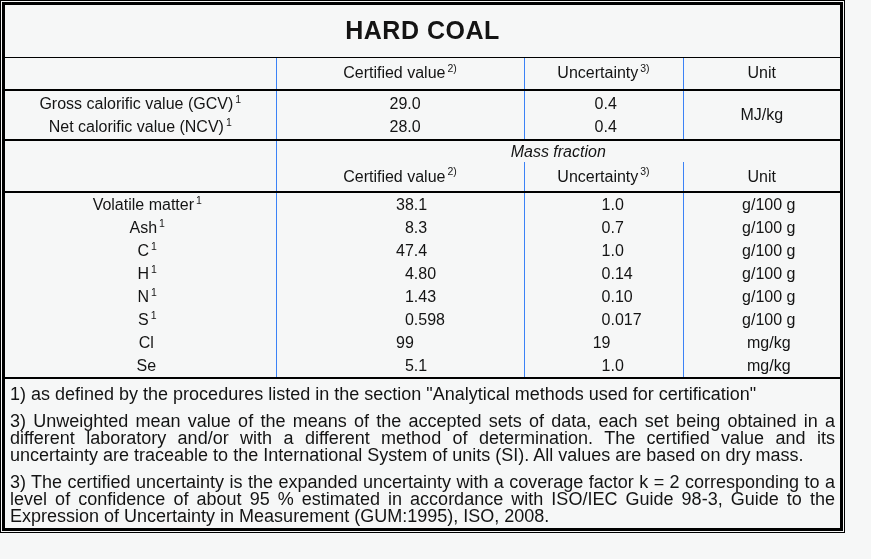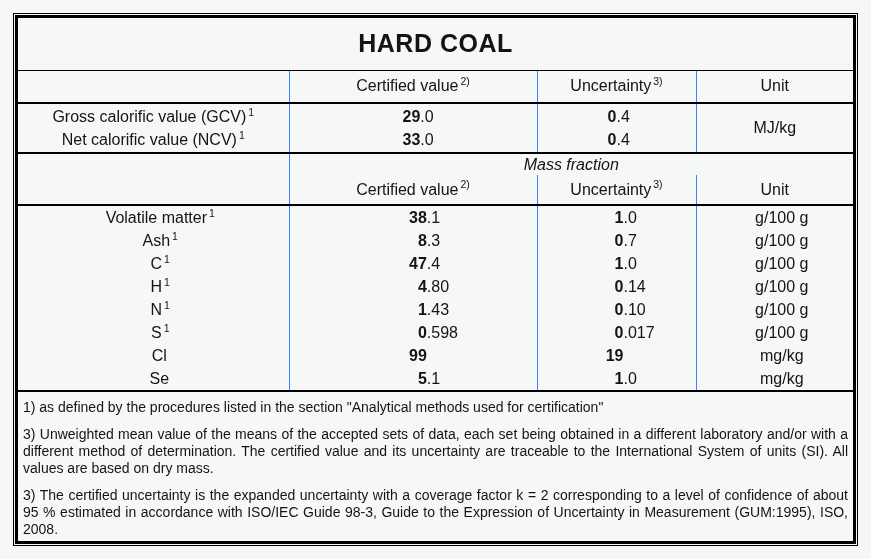--- a/index.html
+++ b/index.html
@@ -5,21 +5,20 @@
   * { box-sizing: border-box; }
   html, body { margin: 0; padding: 0; }
   body {
     width: 871px; height: 559px;
     background: #f6f7f7;
     font-family: "Liberation Sans", "DejaVu Sans", sans-serif;
     color: #141414;
     overflow: hidden;
   }
   .frame-outer {
-    margin: 13px;
     width: 845px; height: 533px;
     border: 1px solid #000;
     padding: 1px;
     background: #f6f7f7;
   }
   .frame-inner {
     width: 100%; height: 100%;
     border: 3px solid #000;
   }
   table.cert {
@@ -51,30 +50,30 @@
   tr.analyte-row td { line-height: 23px; padding-top: 0; padding-bottom: 0; padding-left: 16px; }
 
   .doc-title { font-size: 25px; font-weight: bold; letter-spacing: .5px; }
 
   sup { font-size: 10.5px; line-height: 0; margin-left: 2px; }
 
   .line { height: 23px; line-height: 23px; }
 
   
   .dec { display: flex; width: 100%; }
-  .dec .ip { flex: 0 0 53%; text-align: right; font-weight: bold; }
+  .dec .ip { flex: 0 0 53%; text-align: right; }
   .dec .fp { flex: 1 1 auto; text-align: left; }
   td.unc-col .dec .ip { flex-basis: 50%; }
 
   
   td.footnotes {
     vertical-align: top;
     text-align: justify;
     padding: 7px 5px 0 5px;
-    font-size: 14px;
+    font-size: 18px;
     line-height: 17px;
   }
   td.footnotes p { margin: 0 0 10px 0; }
 </style>
 </head>
 <body>
 
 <div class="frame-outer">
   <div class="frame-inner">
     <table class="cert">
@@ -111,21 +110,21 @@
           <div class="line">
             <span>Net calorific value (NCV)</span><sup>1</sup>
           </div>
         </td>
         <td class="vr">
           <div class="line dec">
                 <span class="ip">29</span>
                 <span class="fp">.0</span>
               </div>
           <div class="line dec">
-                <span class="ip">33</span>
+                <span class="ip">28</span>
                 <span class="fp">.0</span>
               </div>
         </td>
         <td class="vr unc-col">
           <div class="line dec">
                 <span class="ip">0</span>
                 <span class="fp">.4</span>
               </div>
           <div class="line dec">
                 <span class="ip">0</span>

